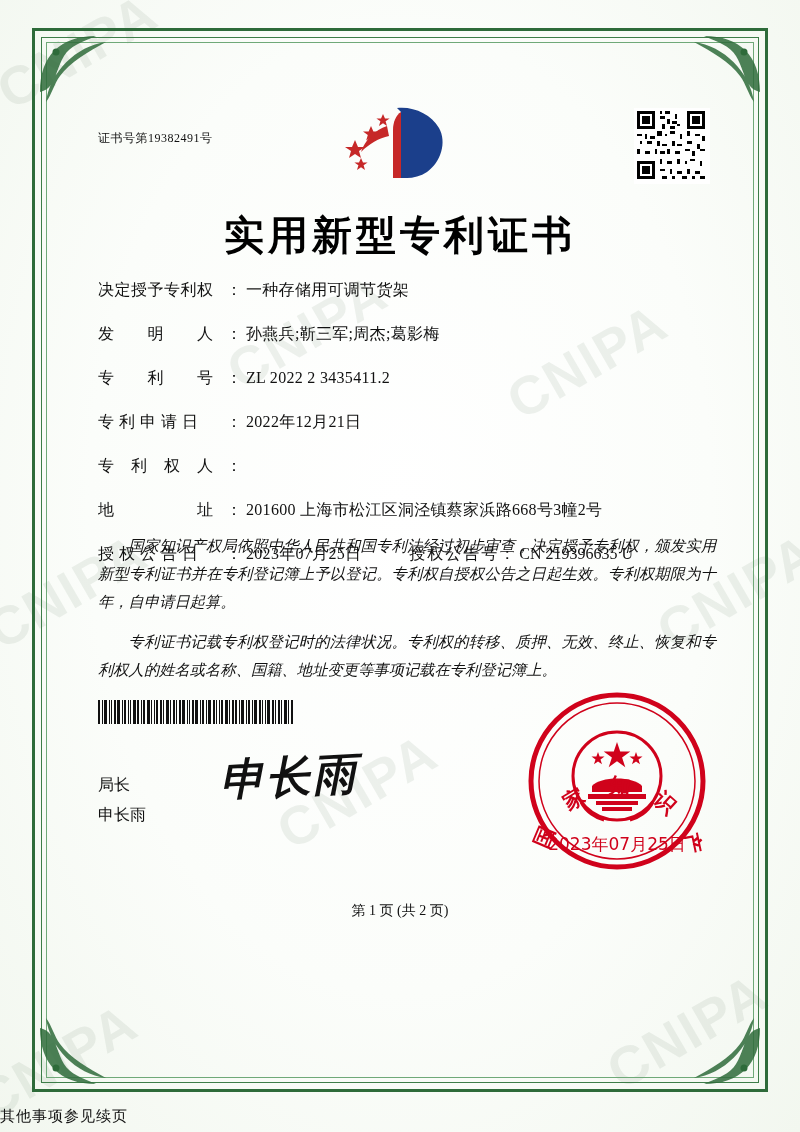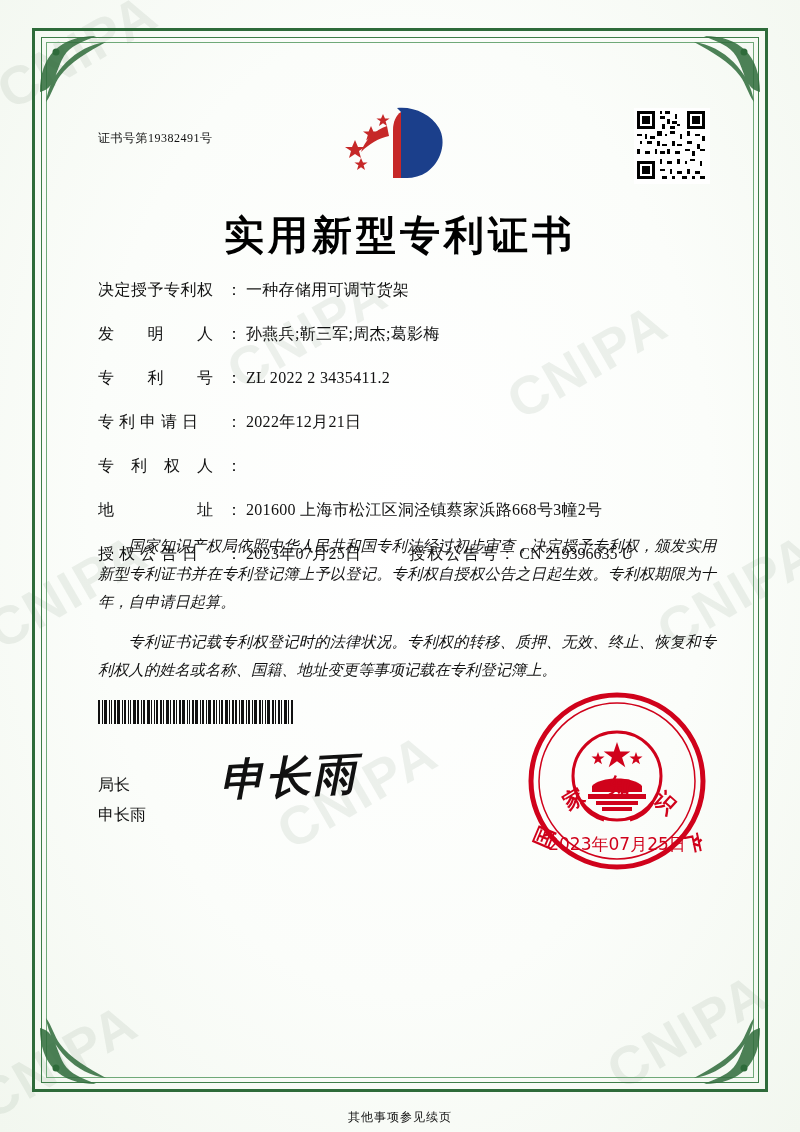--- a/index.html
+++ b/index.html
@@ -154,21 +154,21 @@
     position:absolute;right:22px;top:610px;
     width:182px;height:182px;
   }
 
   .footer-page{
     position:absolute;left:0;right:0;top:822px;
     text-align:center;font-size:14px;color:#111;
   }
   .footer-note{
     position:absolute;left:0;right:0;bottom:6px;
-    text-align:center;font-size:12px;color:#111;letter-spacing:1px;
+    font-size:15px;color:#111;letter-spacing:1px;
   }
 </style>
 </head>
 <body>
 
 <div class="page">
 
   <div class="wm" style="left:-10px;top:20px;font-size:54px;">CNIPA</div>
   <div class="wm" style="left:220px;top:300px;font-size:54px;">CNIPA</div>
   <div class="wm" style="left:500px;top:330px;font-size:54px;">CNIPA</div>
@@ -436,16 +436,17 @@
         <path id="sealArc" d="M 91 173 m -70 0 a 70 70 0 1 1 140 0" fill="none"></path>
         <text fill="#d0021b" font-size="21" font-weight="bold" font-family="'DejaVu Sans', sans-serif" letter-spacing="8">
           <textPath href="#sealArc" startOffset="6%">国 家 知 识 产 权 局</textPath>
         </text>
 
         <rect x="20" y="143" width="142" height="22" fill="#ffffff" opacity="0.0"></rect>
         <text x="91" y="160" text-anchor="middle" fill="#d0021b" font-size="17" font-family="'DejaVu Sans', sans-serif">2023年07月25日</text>
       </svg>
     </div>
 
+    <div class="footer-page">第 1 页 (共 2 页)</div>
   </div>
 
   <div class="footer-note">其他事项参见续页</div>
 </div>
 
 </body></html>

